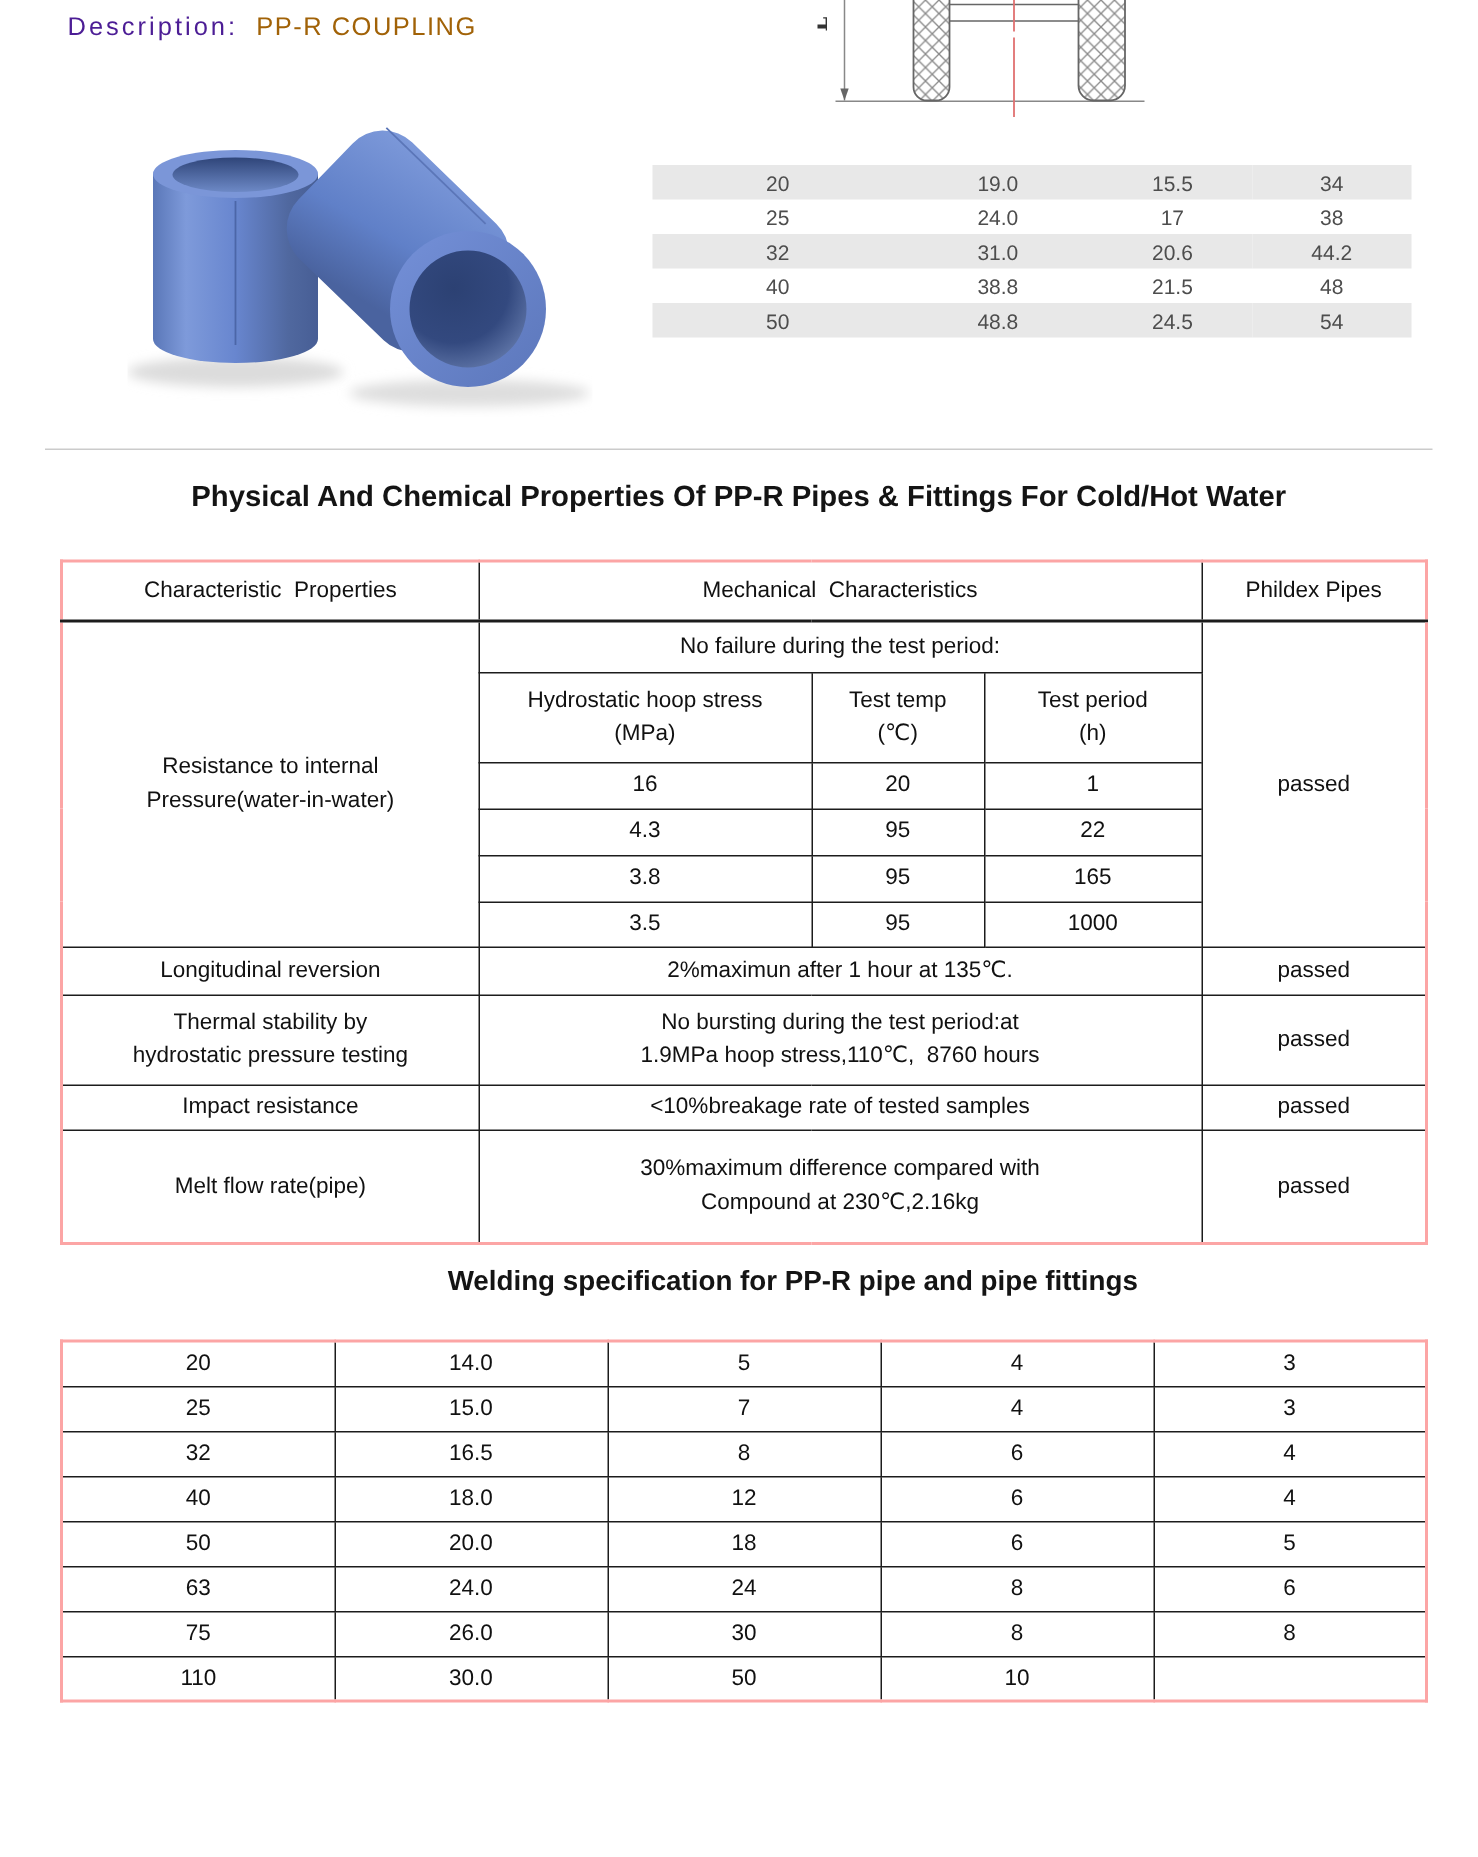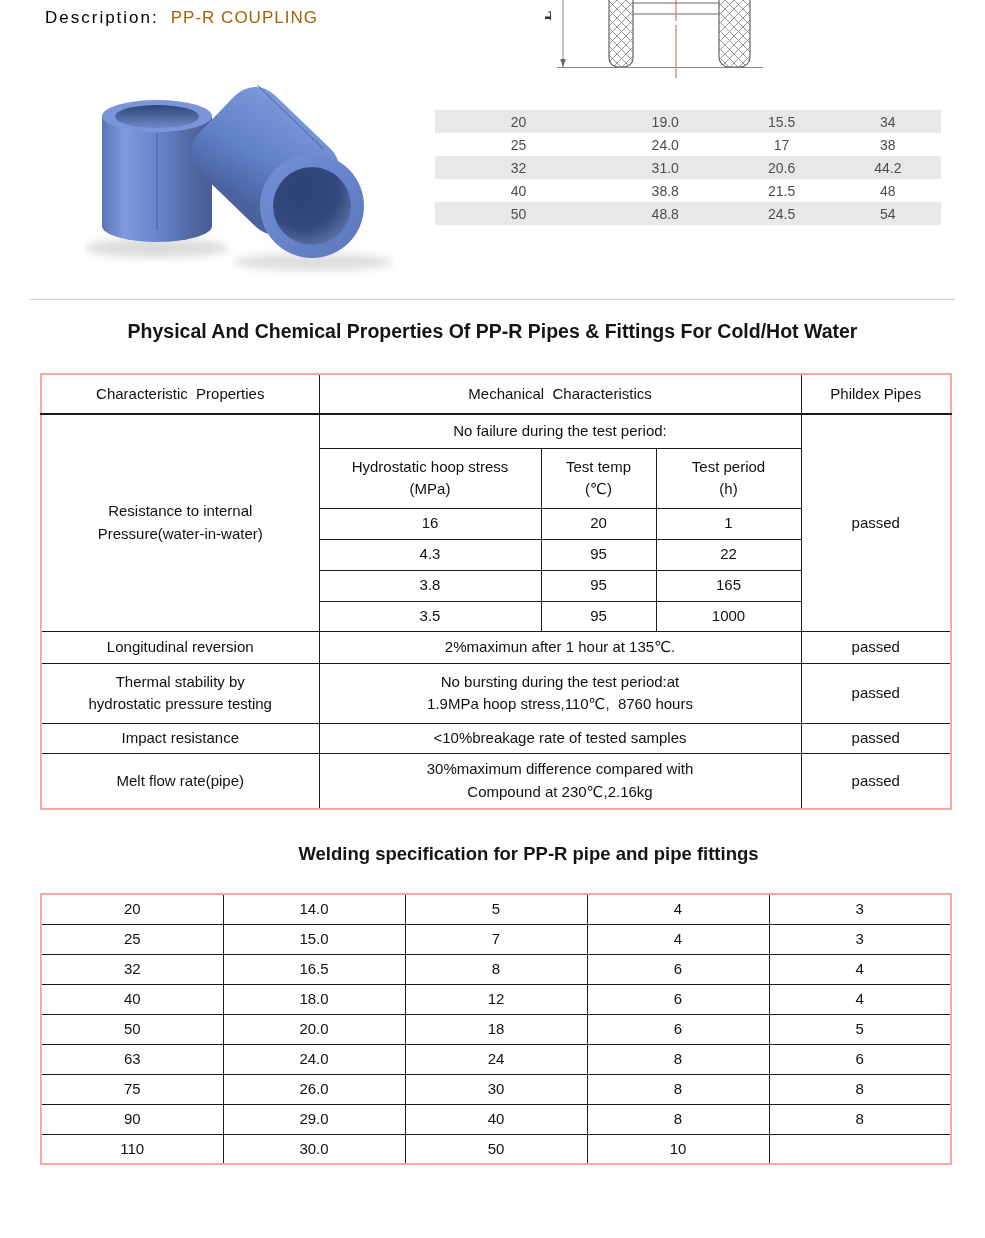--- a/index.html
+++ b/index.html
@@ -4,21 +4,21 @@
 <style>
   html,body { margin:0; padding:0; }
   body {
     width:985px; height:1238px; position:relative; background:#ffffff;
     font-family:"Liberation Sans","DejaVu Sans",sans-serif; color:#1a1a1a;
     overflow:hidden;
   }
   .abs { position:absolute; }
 
   
-  .desc-label { font-size:17px; color:#000000; letter-spacing:2px; }
+  .desc-label { font-size:17px; color:#4c1d95; letter-spacing:2px; }
   .desc-value { font-size:17px; color:#a16207; margin-left:12px; letter-spacing:1px; }
 
   
   table { border-collapse:collapse; table-layout:fixed; }
   .sizes { width:506px; }
   .sizes th {
     background:#2b3a90; color:#ffffff; font-size:13.5px; font-weight:bold;
     height:28px; text-align:center; padding:0;
   }
   .sizes td {
@@ -37,21 +37,21 @@
   
   .props, .weld { position:absolute; left:40px; width:910px; border:2px solid #fca5a5; }
   .props td, .weld td, .weld th {
     border:1px solid #1c1c1c; font-size:15px; font-weight:normal;
     text-align:center; vertical-align:middle; padding:0 4px;
     white-space:pre-wrap; line-height:1.5; color:#111;
   }
   .props .hdr td { border-bottom-width:2px; }
   .cell-left { text-align:left; padding-left:10px; }
   .h40{height:40px} .h34{height:34px} .h60{height:60px} .h31{height:31px}
-  .h30{height:30px} .h32{height:32px} .h61{height:56px} .h57{height:57px}
+  .h30{height:30px} .h32{height:32px} .h61{height:76px} .h57{height:57px}
 
   .divider { position:absolute; left:30px; top:299px; width:925px; height:1px; background:#cbcbcb; }
 </style>
 </head>
 <body>
 
 <div class="abs" style="left:45px; top:8px;">
   <span class="desc-label">Description:</span><span class="desc-value">PP-R COUPLING</span>
 </div>
 
@@ -303,27 +303,20 @@
     <td>6</td>
   </tr>
   <tr class="h30">
     <td>75</td>
     <td>26.0</td>
     <td>30</td>
     <td>8</td>
     <td>8</td>
   </tr>
   <tr class="h30">
-    <td>90</td>
-    <td>29.0</td>
-    <td>40</td>
-    <td>8</td>
-    <td>8</td>
-  </tr>
-  <tr class="h30">
     <td>110</td>
     <td>30.0</td>
     <td>50</td>
     <td>10</td>
     <td></td>
   </tr>
 </tbody>
   </table>
 
 </body></html>

